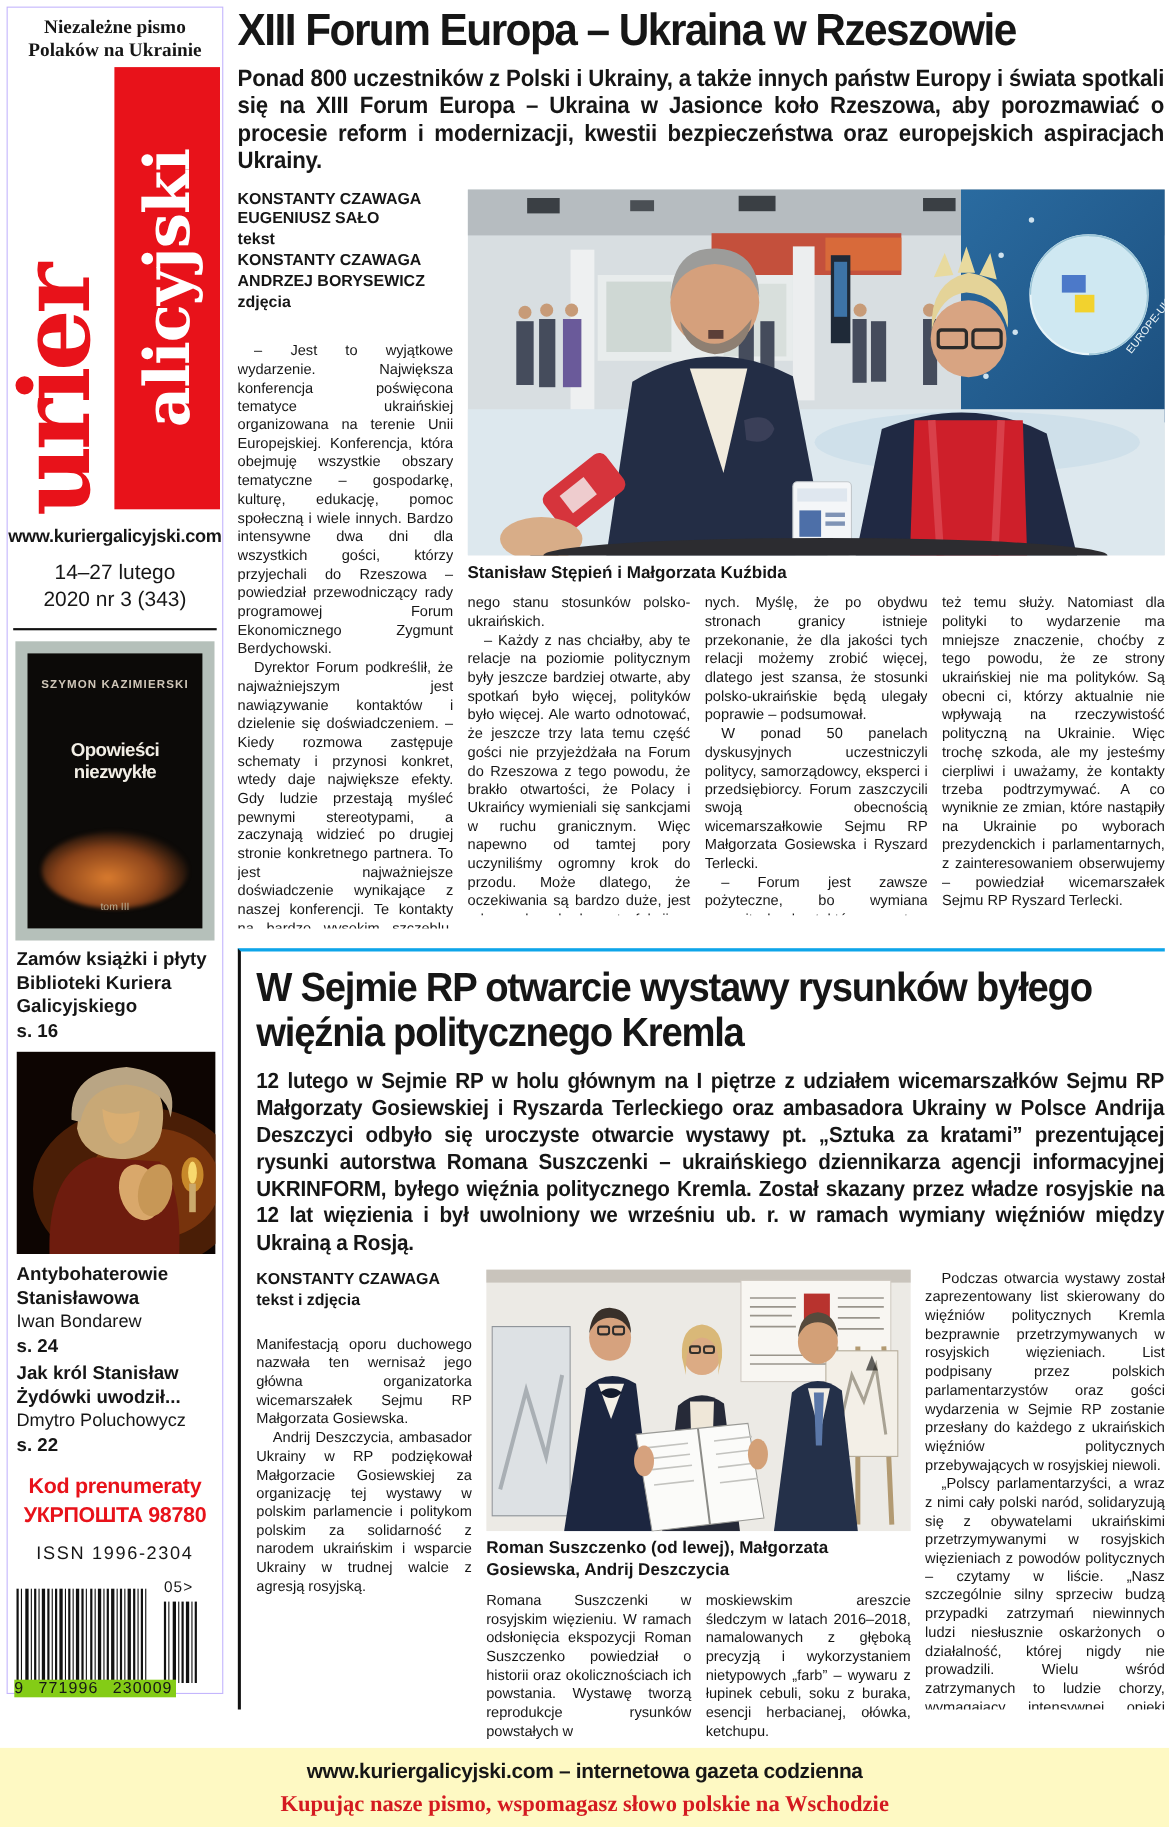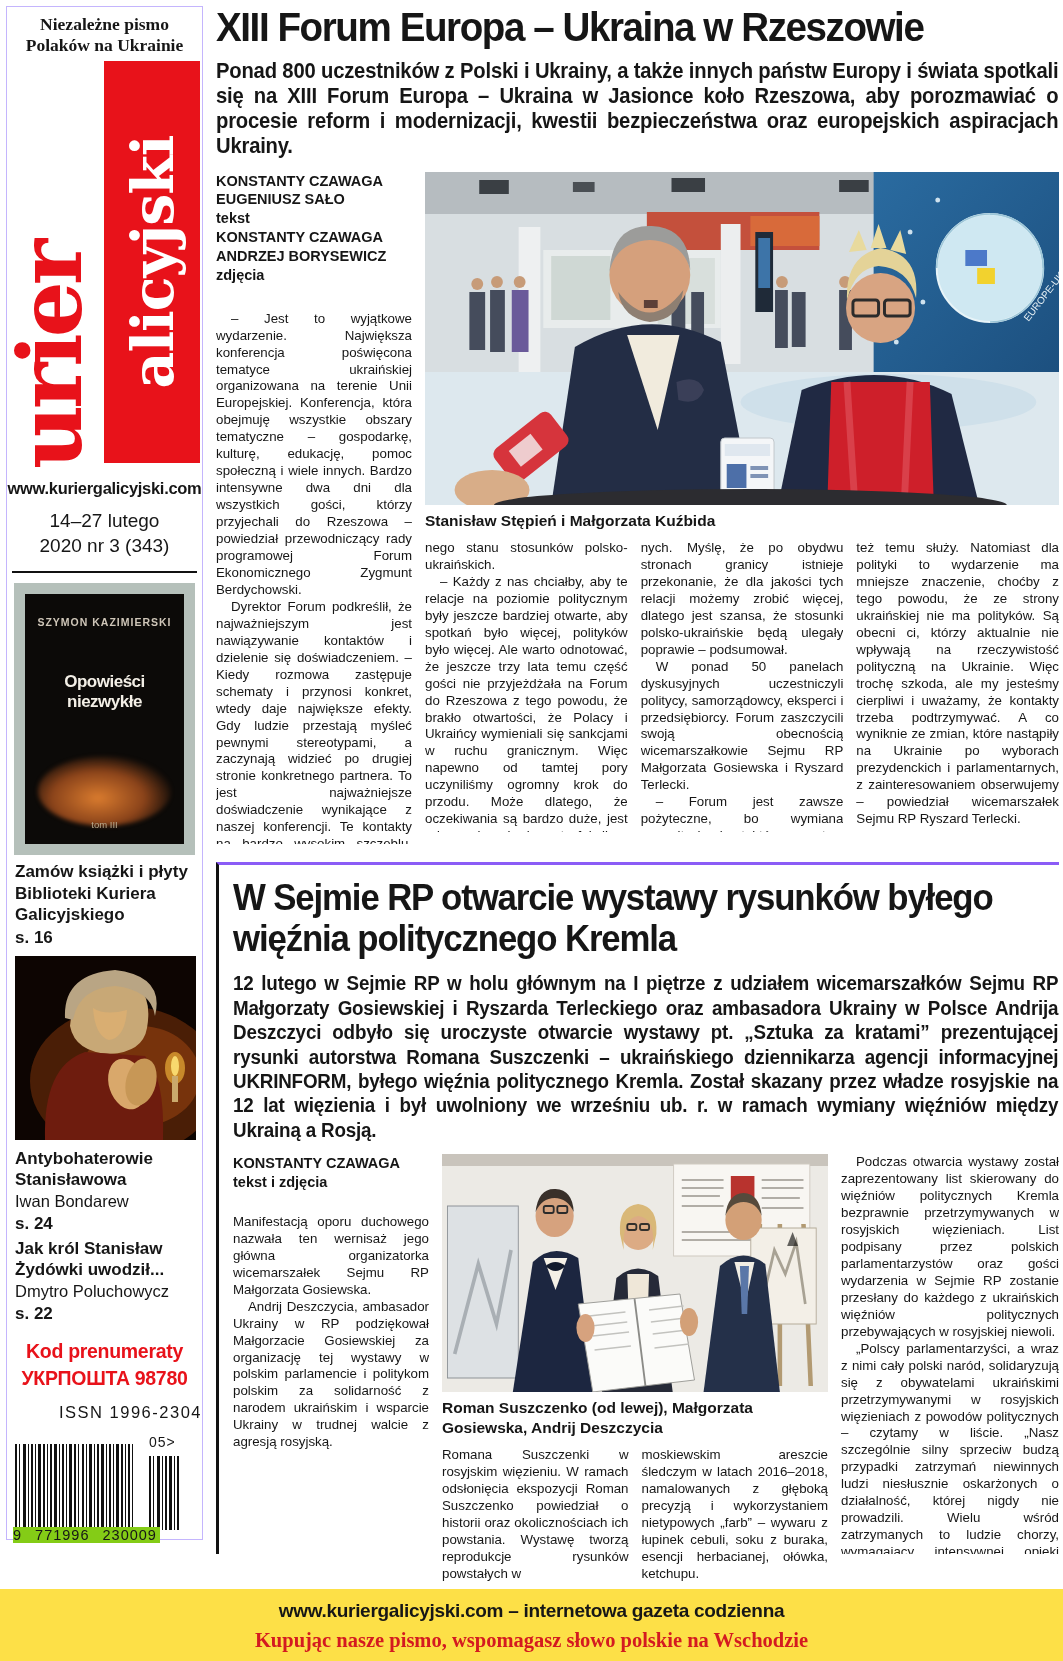--- a/index.html
+++ b/index.html
@@ -33,52 +33,52 @@
              filter:blur(2px);}
   .book-volume{position:absolute;bottom:14px;width:100%;text-align:center;color:#b9ab8f;font-size:9.5px;}
   .side-caption{margin:4px 8px 0;font-weight:bold;font-size:17px;line-height:1.28;white-space:pre-line;}
   .side-page{margin:2px 8px 0;font-weight:bold;font-size:17px;}
   .painting{margin:8px 8px 4px;height:184px;}
   .teaser{margin:8px 8px 0;}
   .teaser-title{font-weight:bold;font-size:17px;line-height:1.25;white-space:pre-line;}
   .teaser-author{font-size:16.5px;line-height:1.3;}
   .sub-code{margin-top:14px;text-align:center;color:#e8121a;font-weight:bold;
             font-size:19.5px;line-height:1.4;white-space:pre-line;letter-spacing:-0.3px;}
-  .issn{margin-top:10px;text-align:right;font-size:16.5px;letter-spacing:1.5px;}
+  .issn{margin-top:10px;text-align:center;font-size:16.5px;letter-spacing:1.5px;}
   .barcode{position:relative;margin:8px 2px 0 6px;height:116px;}
   .barcode-addon-label{position:absolute;left:136px;top:4px;font-size:14px;letter-spacing:1px;}
   .barcode-nums{position:absolute;left:0;top:97px;font-size:14.5px;letter-spacing:1px;word-spacing:8px;
                 background:#84cc16;padding-right:3px;}
   
   .main{position:absolute;left:216px;top:4px;width:843px;height:1582px;overflow:hidden;}
   .condensed{display:block;transform:scaleX(.94);transform-origin:0 0;width:106.3%;}
   .a1-headline{font-size:41px;font-weight:bold;letter-spacing:-1.5px;line-height:1.05;margin:2px 0 0;}
   .lead{font-weight:bold;text-align:justify;letter-spacing:-0.2px;}
   .a1-lead{font-size:21.5px;line-height:1.17;margin-top:10px;}
   .a-body{display:flex;gap:13px;margin-top:12px;}
   .a-col{overflow:hidden;}
   .byline{font-weight:bold;font-size:14.5px;line-height:1.3;white-space:pre-line;margin-bottom:26px;}
   .a-col p{margin:0;font-size:13.3px;line-height:1.275;text-align:justify;text-indent:15px;}
   .a-col p.noindent{text-indent:0;}
   .photo-caption{font-weight:bold;font-size:15.5px;line-height:1.25;margin:6px 0 10px;}
   .cols3{display:flex;gap:13px;}
   .cols3>div{flex:1;overflow:hidden;}
-  .article2{margin-top:18px;border-top:3px solid #8b5cf6;border-left:3px solid #111;
+  .article2{margin-top:18px;border-top:3px solid #0ea5e9;border-left:3px solid #111;
             padding:12px 0 0 14px;}
   .a2-headline{font-size:37px;font-weight:bold;letter-spacing:-1.2px;line-height:1.12;margin:0;}
   .a2-lead{font-size:20px;line-height:1.22;margin-top:12px;}
   .a2-mid{display:flex;flex-direction:column;}
   .cols2{display:flex;gap:13px;}
   .cols2>div{flex:1;overflow:hidden;}
   .w-col1{width:196px;flex:0 0 196px;}
   .w-mid{flex:1;}
   .w-col4{width:218px;flex:0 0 218px;}
   svg{display:block;}
   
-  .footer{position:absolute;left:0;right:0;bottom:0;height:72px;background:#fde047;text-align:center;}
+  .footer{position:absolute;left:0;right:0;bottom:0;height:72px;background:#fef9c3;text-align:center;}
   .footer-line1{font-weight:bold;font-size:19px;letter-spacing:-0.3px;margin-top:11px;}
   .footer-line2{font-family:"Liberation Serif",serif;font-weight:bold;font-size:20.5px;
                 color:#d41a20;margin-top:7px;}
 </style>
 </head>
 <body>
 
 <div id="page">
 
   <div class="sidebar">

